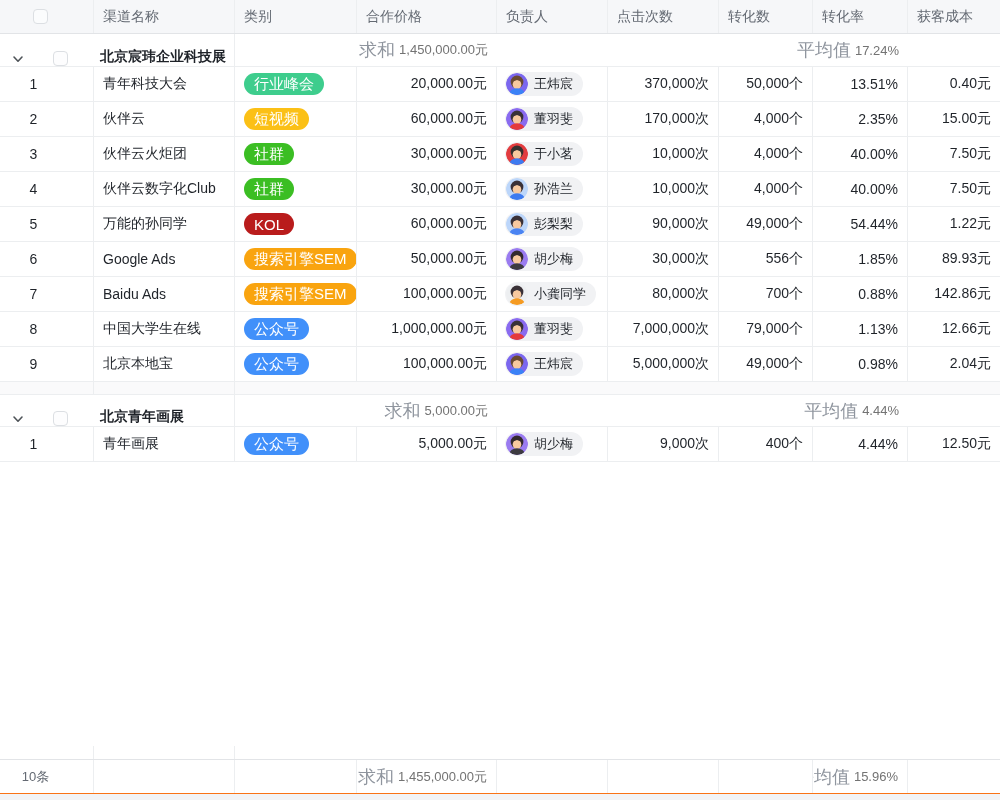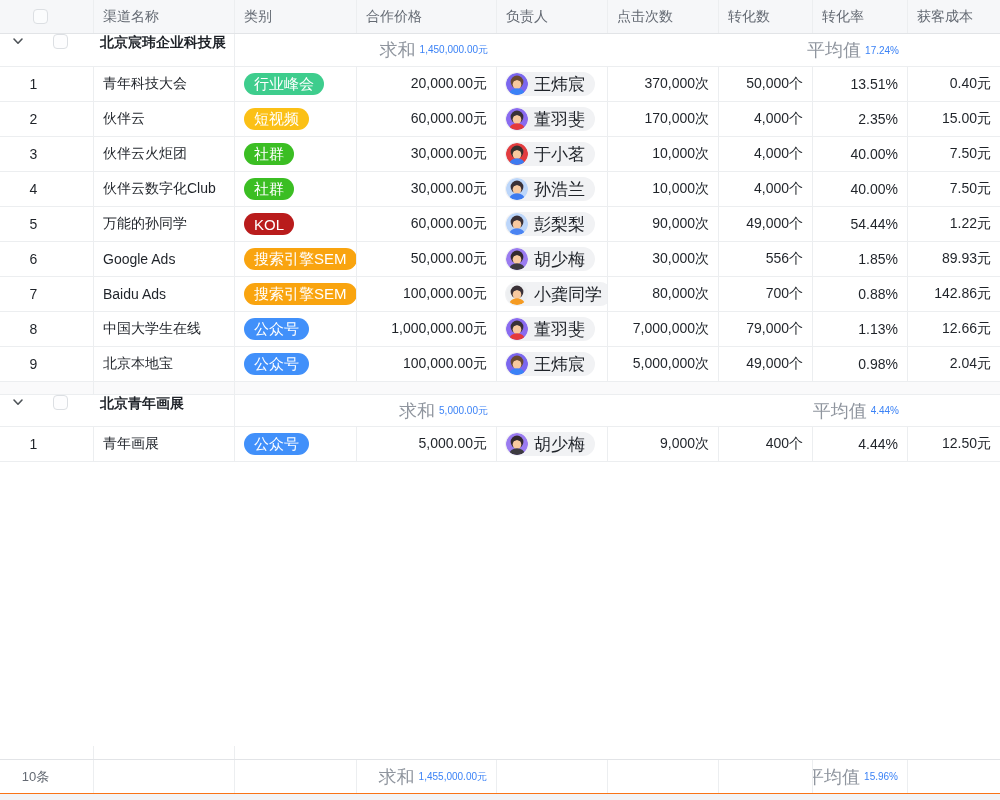--- a/index.html
+++ b/index.html
@@ -12,38 +12,38 @@
   .w0{width:94px;}.w1{width:141px;}.w2{width:122px;}.w3{width:140px;}
   .w4{width:111px;}.w5{width:111px;text-align:center;}.w6{width:94px;}.w7{width:95px;}.w8{width:92px;}
   .wgl{width:235px;}.wgsum{width:262px;}.wgavg{width:411px;}.wgend{width:92px;}
 
   .hrow{height:34px;background:#f6f7f9;border-bottom:1px solid #e2e4e7;}
   .hrow .cell{font-size:14px;color:#646a73;padding-left:9px;}
   .hrow .cell.w0{padding-left:0;}
 
   .grow{height:33px;border-bottom:1px solid #eceef0;}
   .grow.bt{border-top:1px solid #eceef0;}
-  .gleft{box-sizing:border-box;display:flex;align-items:flex-start;border-right:1px solid #eceef0;height:100%;gap:20px;}
+  .gleft{box-sizing:border-box;display:flex;align-items:flex-end;border-right:1px solid #eceef0;height:100%;gap:20px;}
   .gname{font-size:14px;font-weight:700;color:#1f2329;margin-left:12px;white-space:nowrap;}
 
   .drow{height:35px;border-bottom:1px solid #eceef0;}
   .drow .cell{font-size:14px;color:#1f2329;}
   .numcell{justify-content:center;padding-right:26px;font-size:13px;color:#8f959e;}
   .pl{padding-left:9px;text-align:right;}
   .right{justify-content:flex-end;padding-right:9px;text-align:right;}
 
   .stat{white-space:nowrap;}
   .slabel{font-size:18px;color:#8f959e;margin-right:4px;}
-  .sval{font-size:10px;color:#3b82f6;}
+  .sval{font-size:13px;color:#737373;}
 
   .badge{display:inline-flex;align-items:center;height:22px;border-radius:11px;padding:0 10px;
          font-size:15px;color:#ffffff;margin-left:9px;white-space:nowrap;}
   .chip{display:inline-flex;align-items:center;height:24px;border-radius:12px;background:#f1f2f4;
         padding:1px 10px 1px 1px;margin-left:8px;white-space:nowrap;box-sizing:border-box;}
-  .chip .cname{font-size:17px;color:#1f2329;margin-left:6px;}
+  .chip .cname{font-size:13px;color:#1f2329;margin-left:6px;}
   .chip svg{display:block;border-radius:50%;}
 
   .checkbox{width:15px;height:15px;box-sizing:border-box;border:1px solid #dcdfe3;border-radius:4px;background:#fdfdfe;flex:none;}
   .hrow .checkbox{margin-left:33px;background:#fbfcfd;}
   .chev{width:14px;height:14px;margin-left:11px;flex:none;display:flex;align-items:center;justify-content:center;}
   .grow .checkbox{margin-left:8px;}
 
   .gaprow{height:12px;background:#fafafb;border:none;}
   .gaprow .pcell{box-sizing:border-box;height:100%;border-right:1px solid #eceef0;}
 

